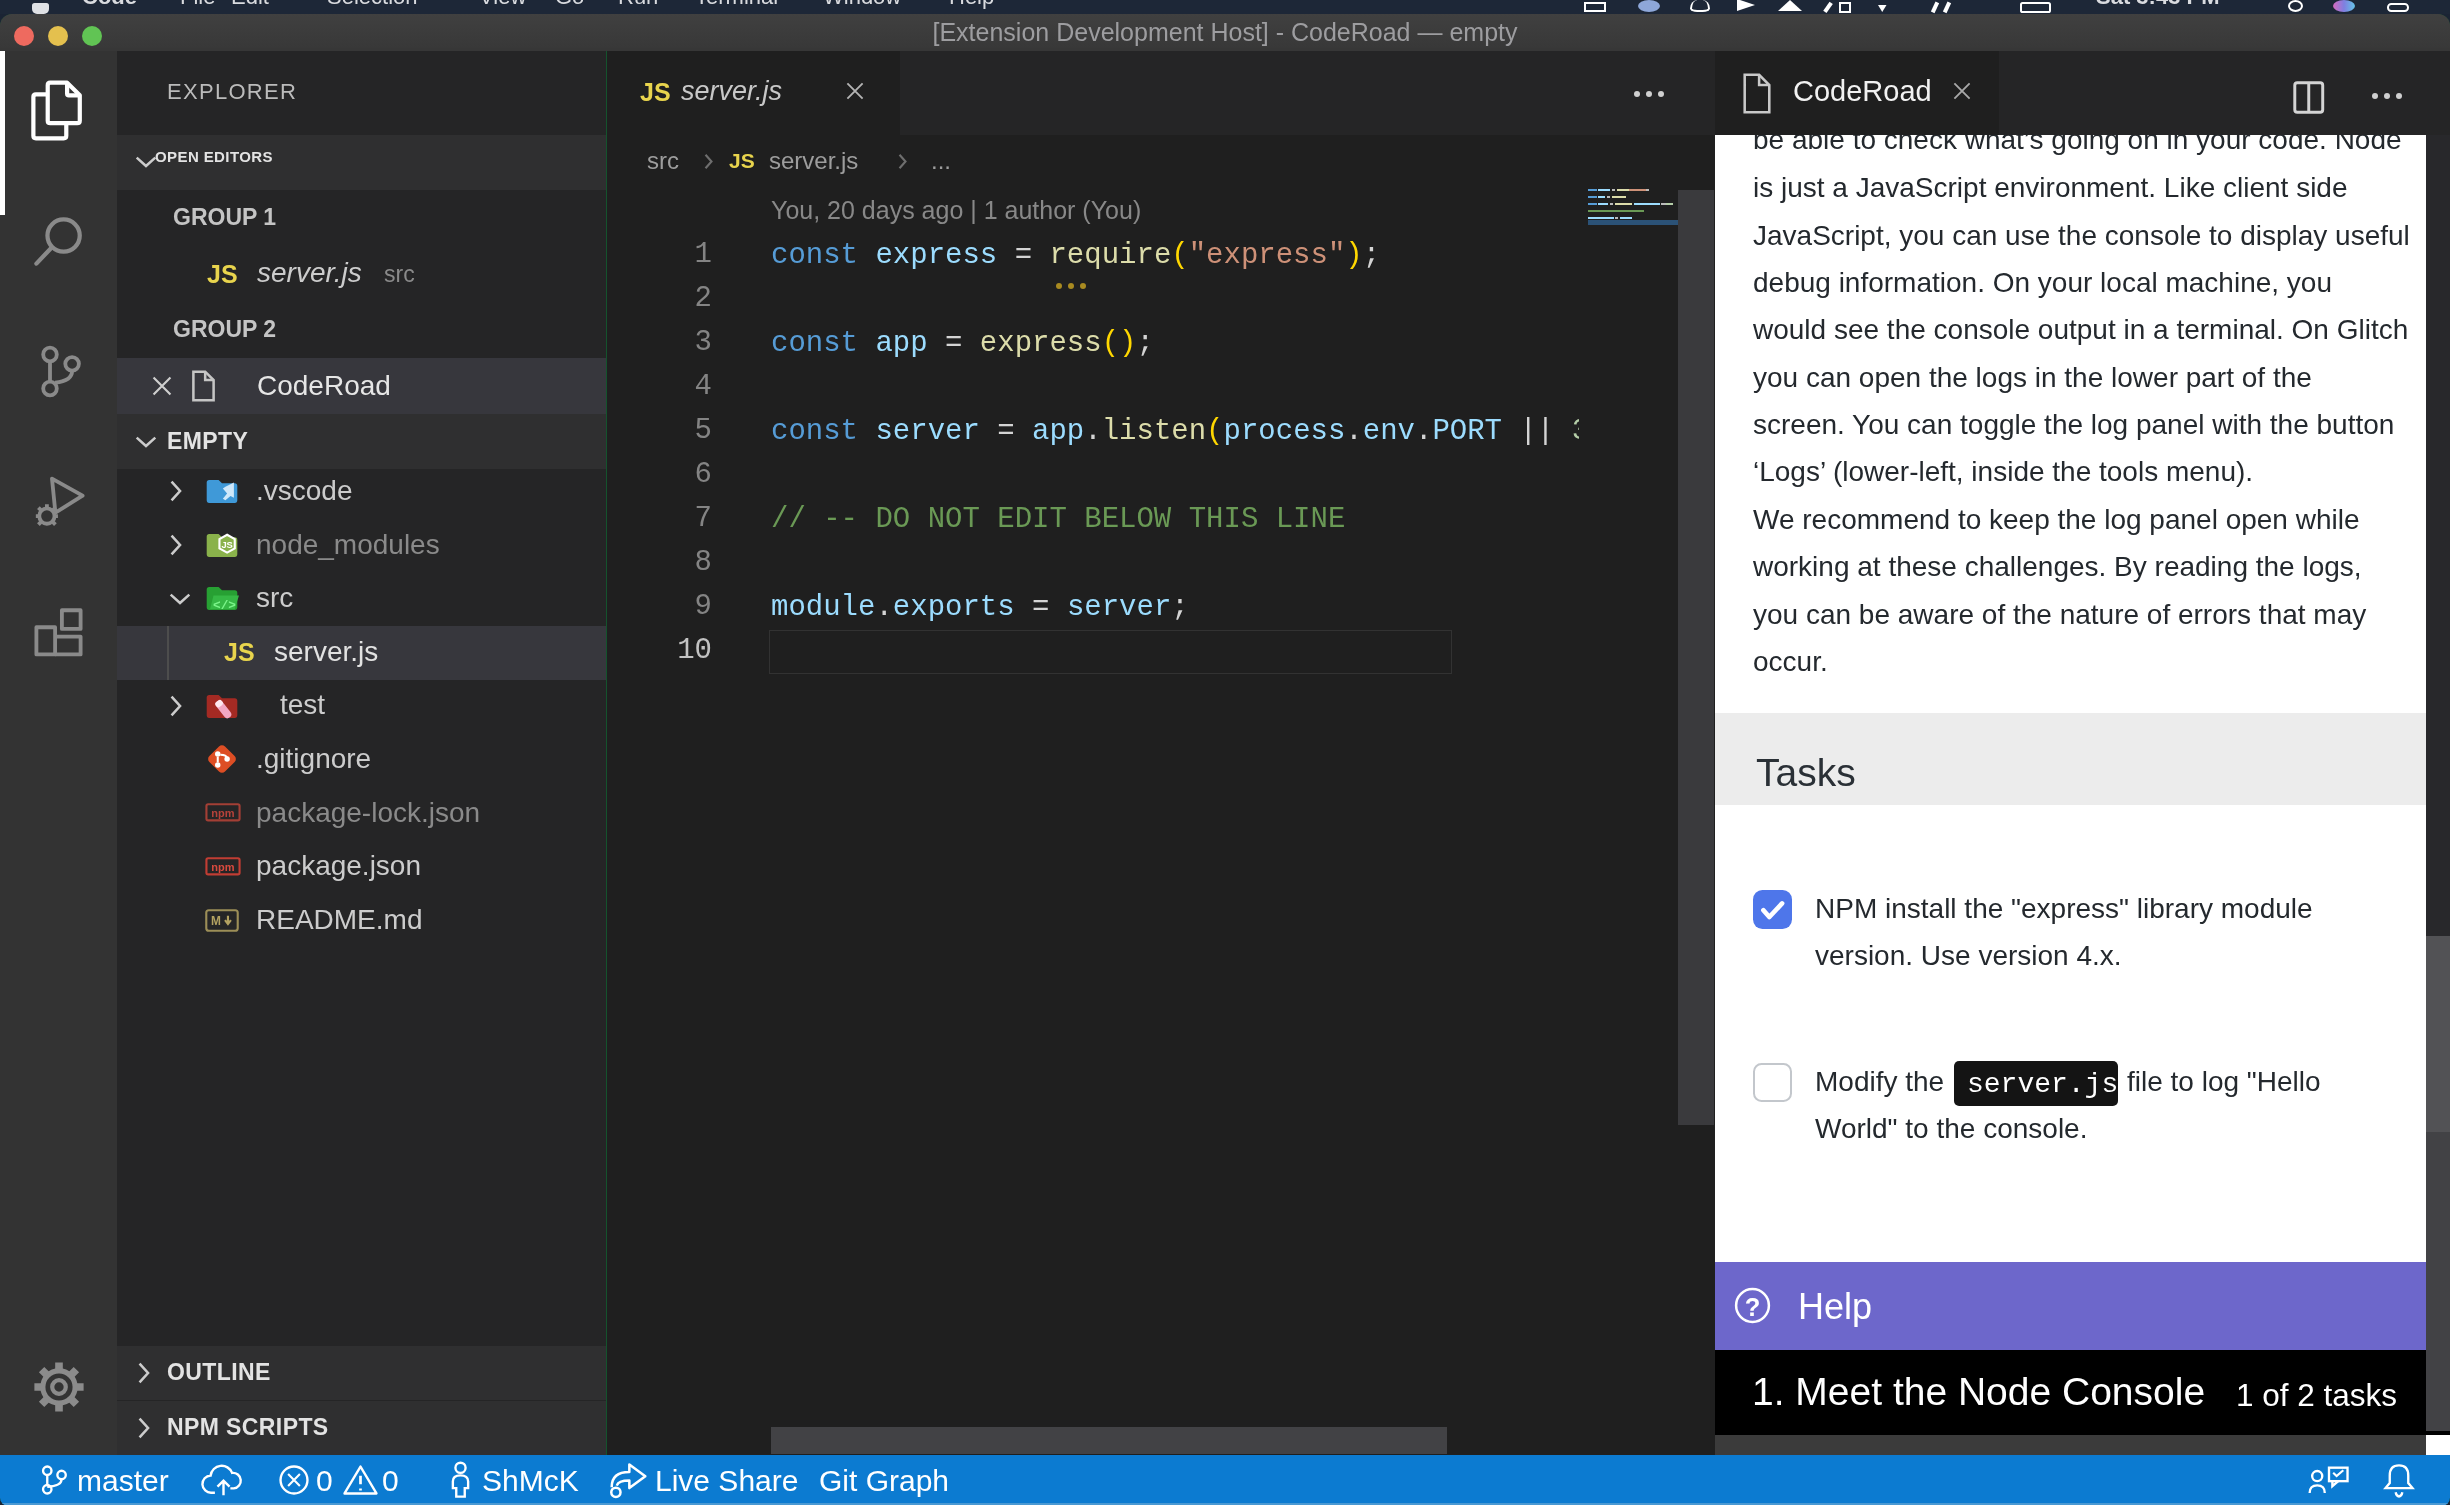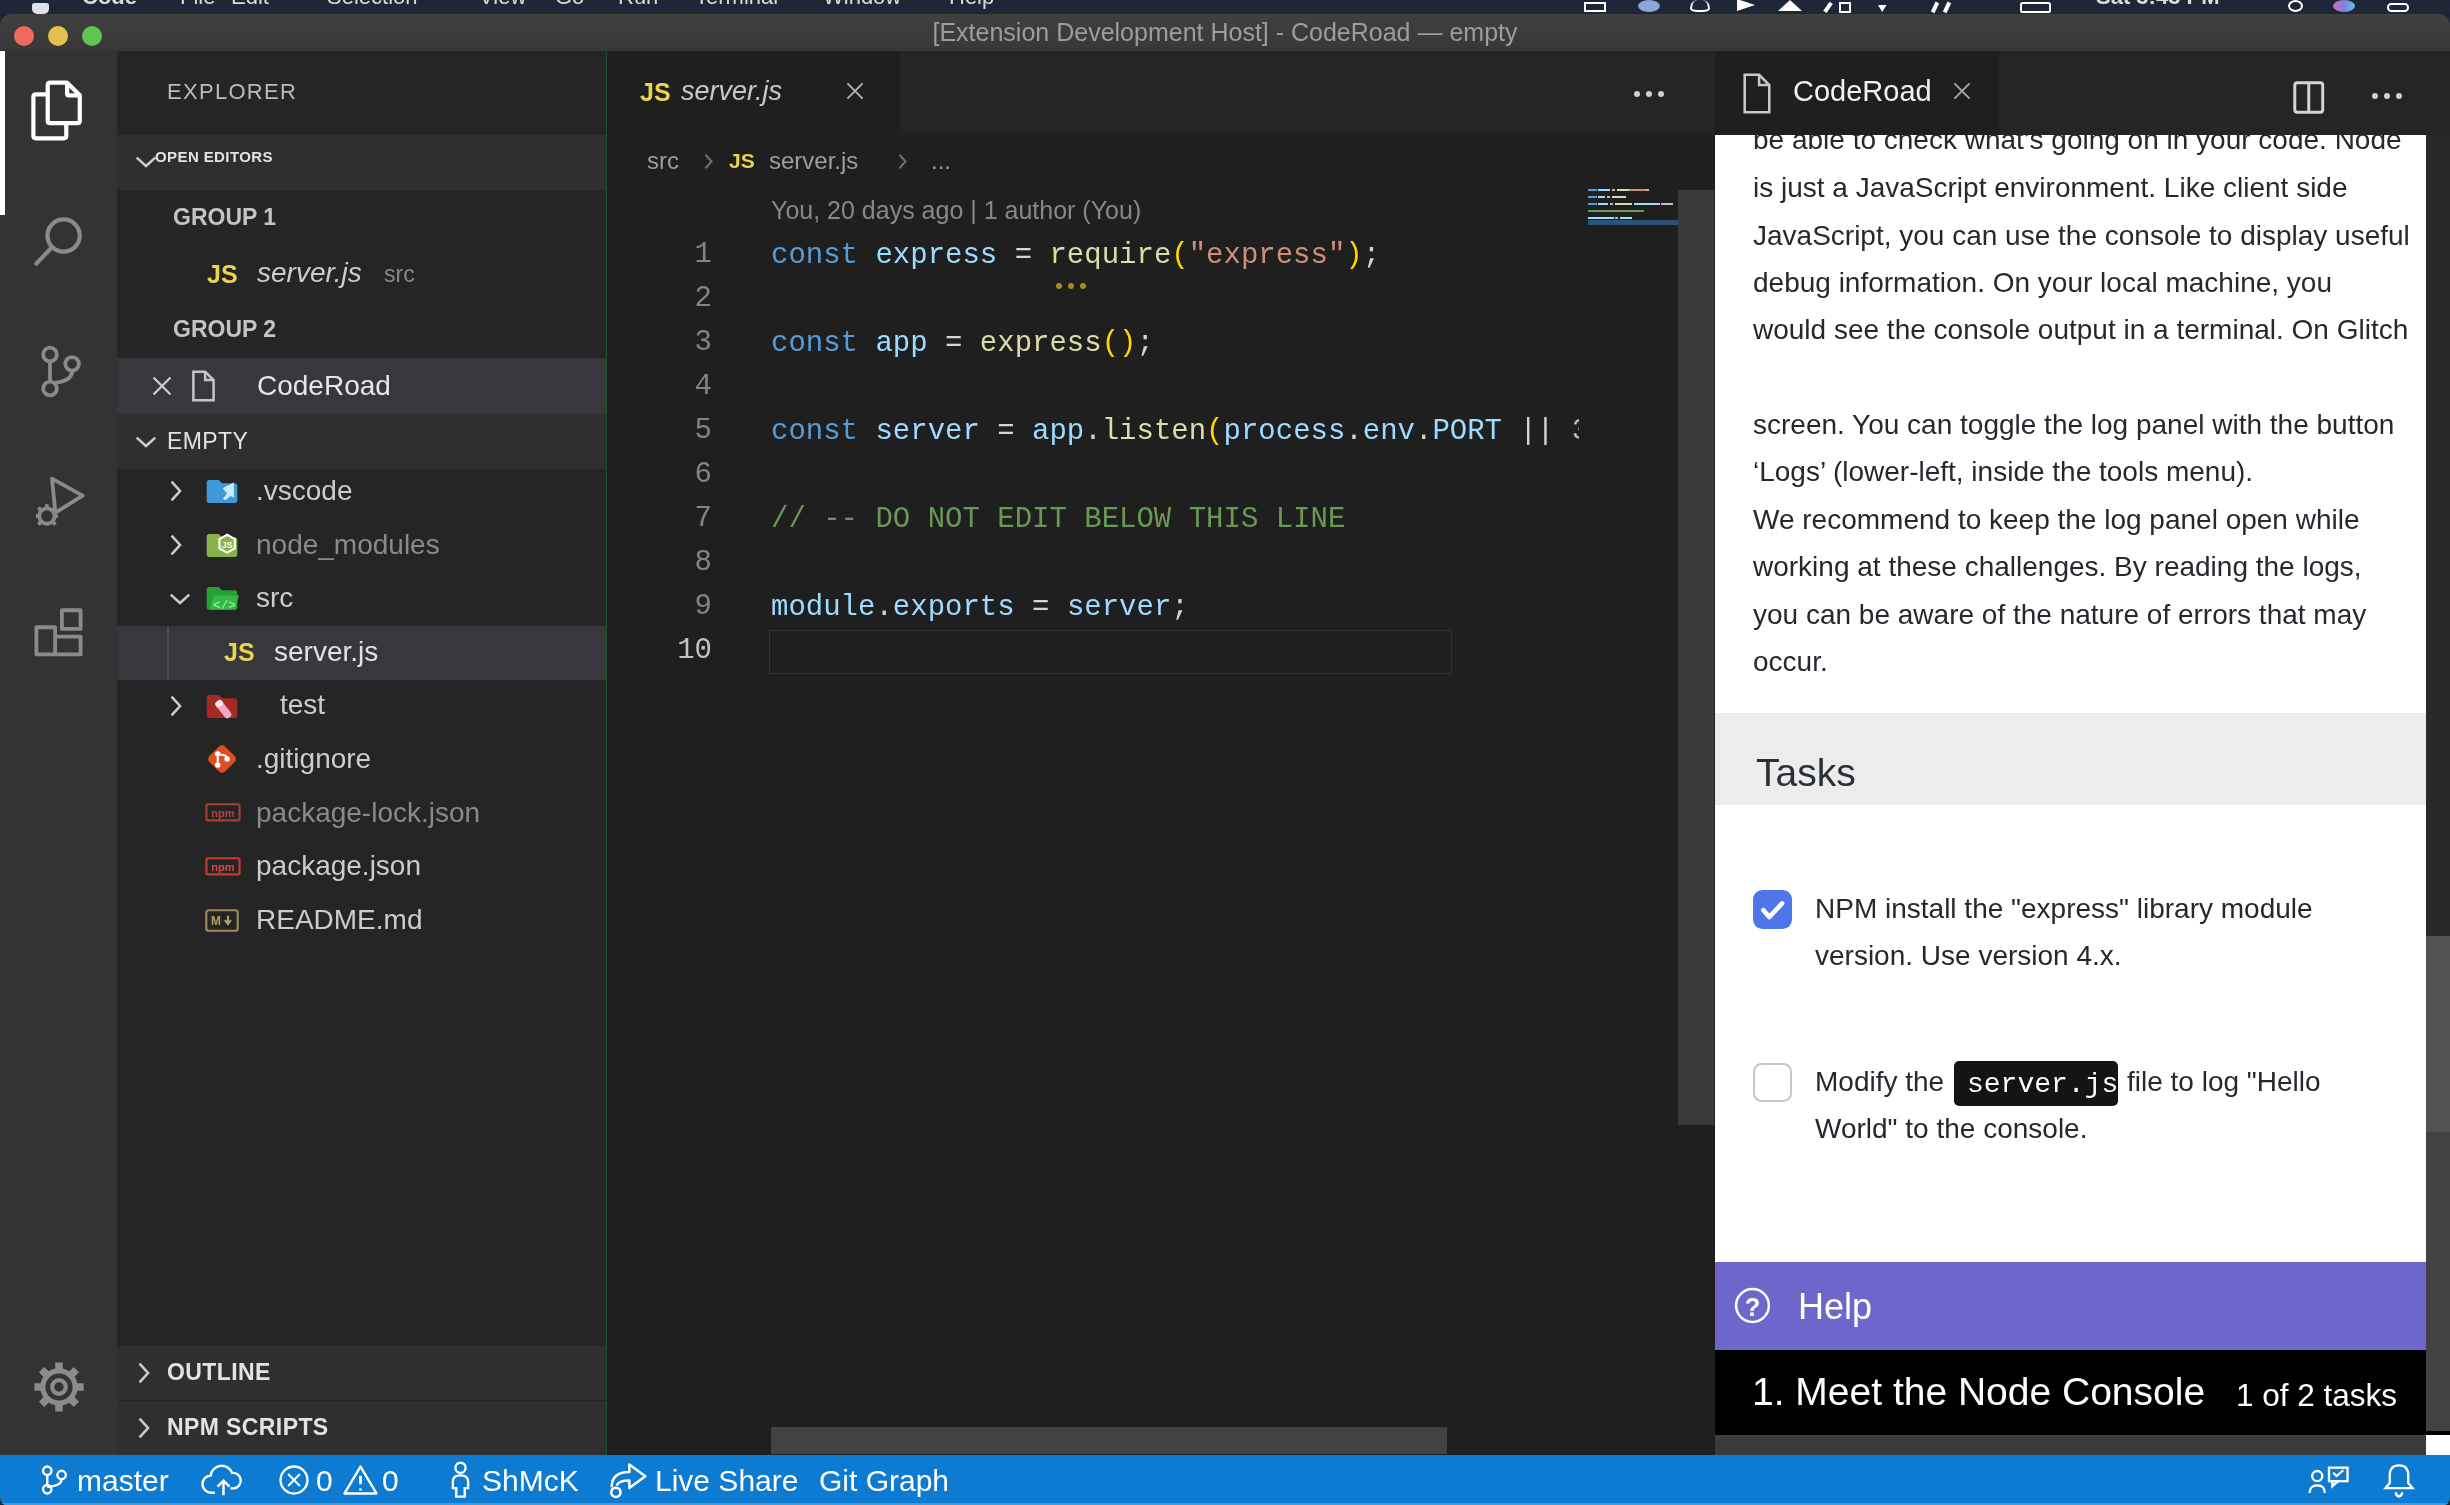--- a/index.html
+++ b/index.html
@@ -132,21 +132,21 @@
       </svg>
     <svg style="left:73px; top:322px;" width="27" height="32" viewBox="0 0 32 38" fill="none" stroke="#c5c5c5" stroke-width="3">
         <path d="M4 36 h24 V12 L18 2 H4 z"></path>
         <path d="M18 2 v10 h10"></path>
       </svg>
     <div class="lbl" style="left:140px; top:322px; color:#e6e6e6;">CodeRoad</div>
     <div class="sechead" style="top:366px;">
       <svg style="left:18px; top:21px;" width="22" height="13.6" viewBox="0 0 26 16" fill="none" stroke="#cccccc" stroke-width="3">
           <path d="M2 3 L13 13 L24 3"></path>
         </svg>
-      <div class="t" style="left:50px; top:14.5px; font-size:23px; font-weight:normal; color:#e3e3e3; letter-spacing:0.4px;">EMPTY</div>
+      <div class="t" style="left:50px; top:14.5px; font-size:23px; font-weight:bold; color:#e3e3e3; letter-spacing:0.4px;">EMPTY</div>
     </div>
 
     <svg style="left:52px; top:432px;" width="13.6" height="22" viewBox="0 0 16 26" fill="none" stroke="#cccccc" stroke-width="3">
         <path d="M3 2 L13 13 L3 24"></path>
       </svg>
     <svg style="left:88px; top:426px;" width="34" height="34" viewBox="0 0 40 40">
       <path d="M2 10 q0-3 3-3 h11 l4 4 h15 q3 0 3 3 v17 q0 3 -3 3 H5 q-3 0 -3-3 z" fill="#3f99d8"></path>
       <path d="M30 12 l4 -2 v18 l-4 -2 l-6 5 -3 -2 5 -6 -5 -6 3 -2 z" fill="#cfe8fa"></path>
     </svg>
     <div class="lbl" style="left:139px; top:427px;">.vscode</div>
@@ -323,20 +323,21 @@
       </svg>
     <div class="abs" style="left:657px; top:45px; width:6px; height:6px; border-radius:50%; background:#d0d0d0;"></div>
     <div class="abs" style="left:669px; top:45px; width:6px; height:6px; border-radius:50%; background:#d0d0d0;"></div>
     <div class="abs" style="left:681px; top:45px; width:6px; height:6px; border-radius:50%; background:#d0d0d0;"></div>
     <div id="webview">
       <div class="story" style="left:38px; top:-10.2px;">be able to check what’s going on in your code. Node</div>
       <div class="story" style="left:38px; top:37px;">is just a JavaScript environment. Like client side</div>
       <div class="story" style="left:38px; top:85px;">JavaScript, you can use the console to display useful</div>
       <div class="story" style="left:38px; top:132px;">debug information. On your local machine, you</div>
       <div class="story" style="left:38px; top:179px;">would see the console output in a terminal. On Glitch</div>
+      <div class="story" style="left:38px; top:227px;">you can open the logs in the lower part of the</div>
       <div class="story" style="left:38px; top:274px;">screen. You can toggle the log panel with the button</div>
       <div class="story" style="left:38px; top:321px;">‘Logs’ (lower-left, inside the tools menu).</div>
       <div class="story" style="left:38px; top:369px;">We recommend to keep the log panel open while</div>
       <div class="story" style="left:38px; top:416px;">working at these challenges. By reading the logs,</div>
       <div class="story" style="left:38px; top:464px;">you can be aware of the nature of errors that may</div>
       <div class="story" style="left:38px; top:511px;">occur.</div>
       <div class="abs" style="left:0; top:578px; width:735px; height:92px; background:#ececec;"></div>
       <div class="t" style="left:41px; top:616px; font-size:39px; color:#2a3036;">Tasks</div>
       <div class="abs" style="left:38px; top:755px; width:39px; height:39px; border-radius:9.4px; background:#4e76ea;"></div>
       <svg style="left:45px; top:765px;" width="25.5" height="20.4" viewBox="0 0 30 24" fill="none" stroke="#ffffff" stroke-width="5.5" stroke-linecap="round" stroke-linejoin="round">

